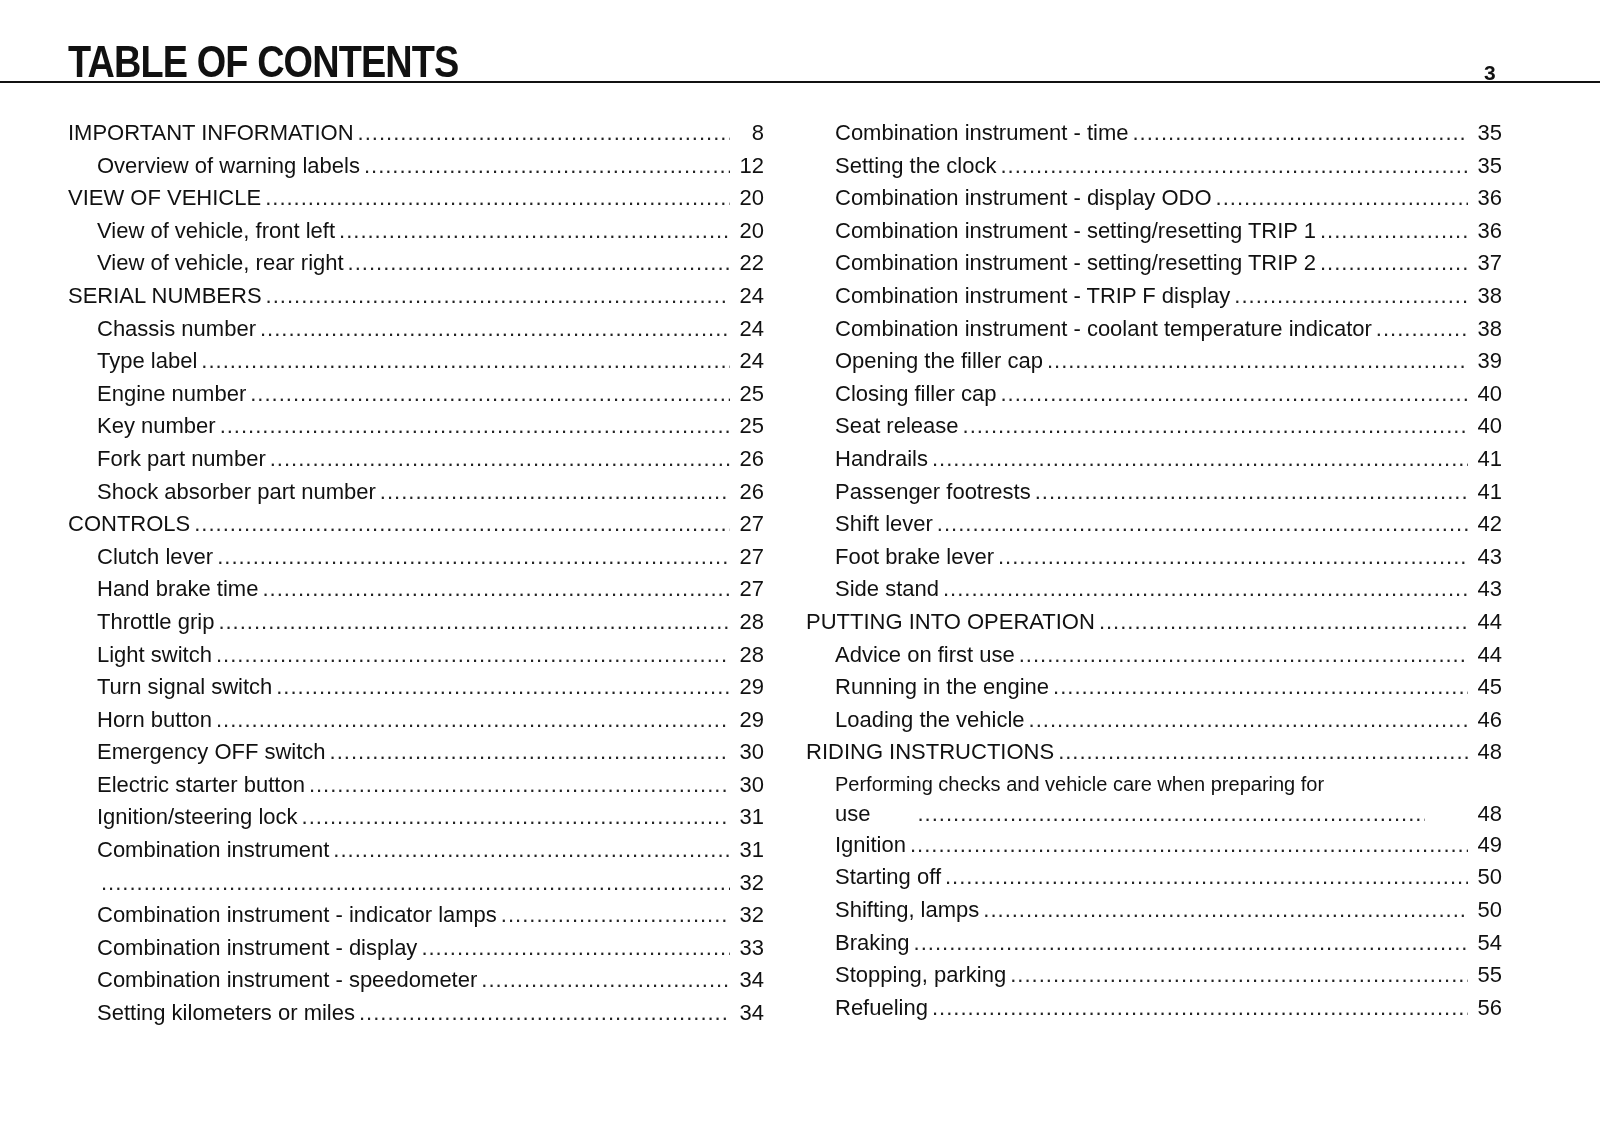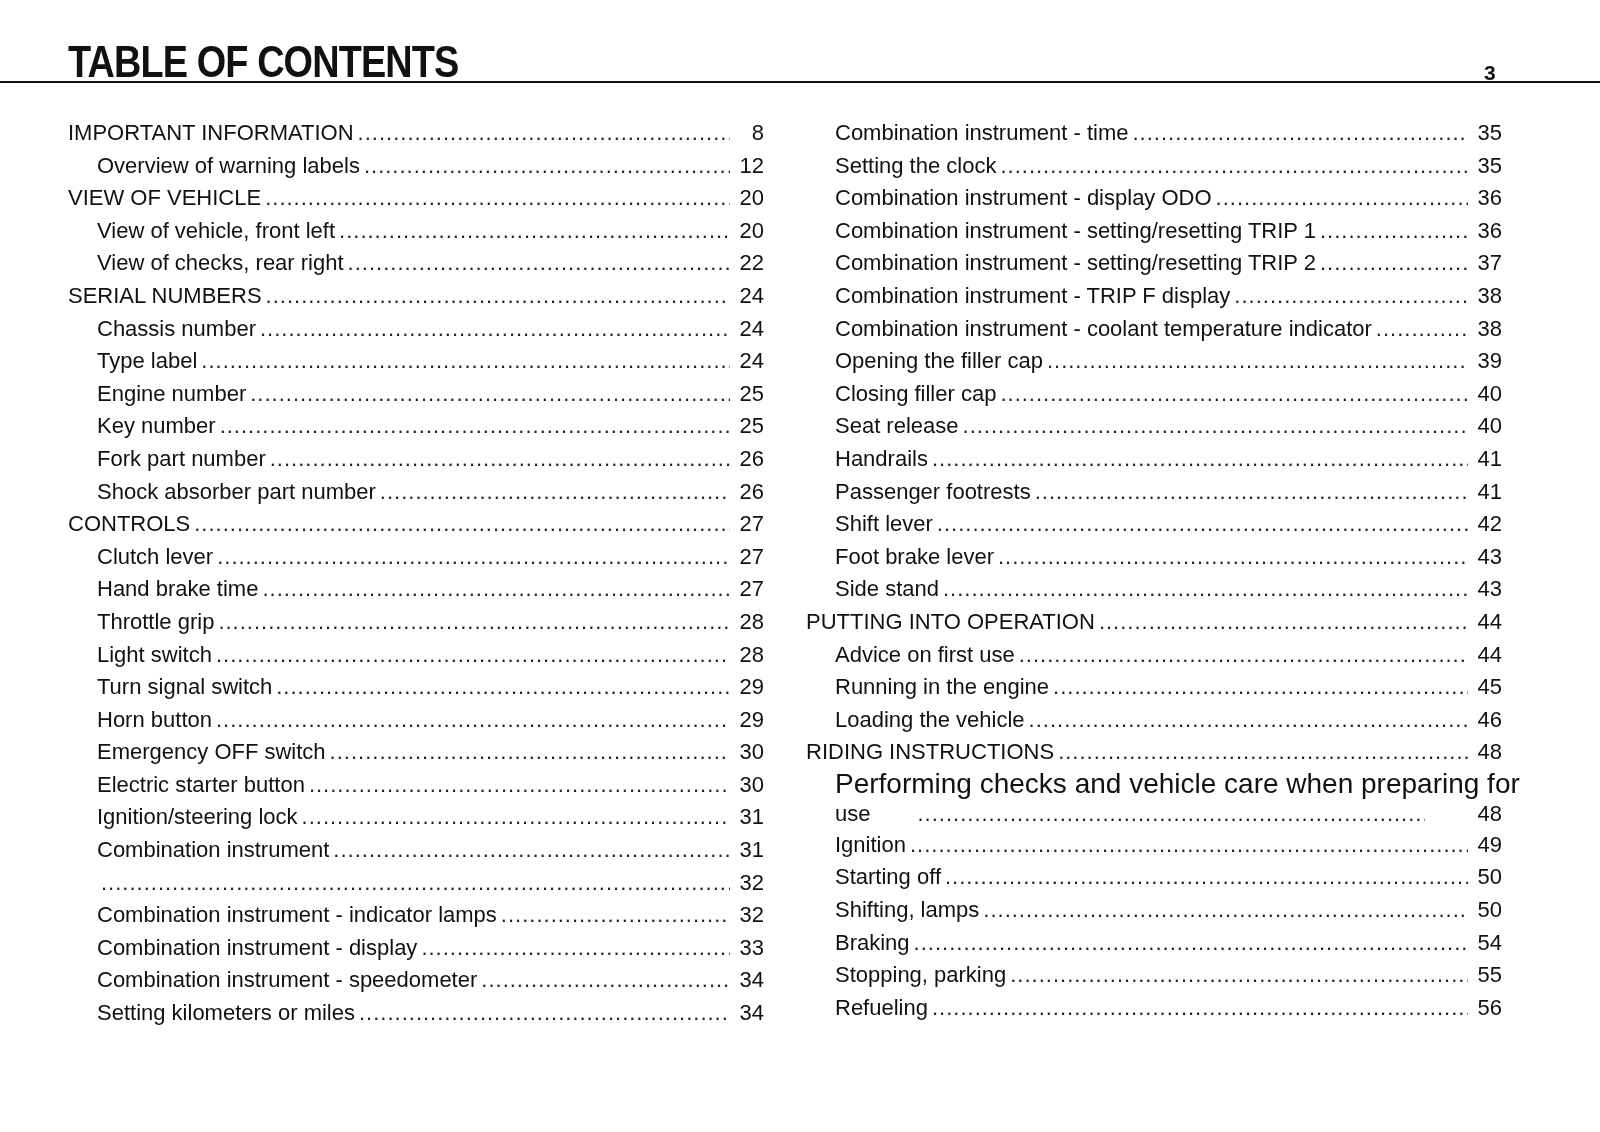--- a/index.html
+++ b/index.html
@@ -31,21 +31,21 @@
   .entry .label { flex: 0 0 auto; }
   .entry .dots {
     flex: 1 1 auto; overflow: hidden; margin: 0 6px 0 4px;
     letter-spacing: 1px; color: #222;
   }
   .entry .dots::before {
     content: "................................................................................................................................................................................................................";
   }
   .entry .page { flex: 0 0 auto; min-width: 28px; text-align: right; }
   .entry-multi .line1 {
-    height: 30px; line-height: 30px; font-size: 28px; padding-left: 29px; white-space: nowrap;
+    height: 30px; line-height: 30px; font-size: 20px; padding-left: 29px; white-space: nowrap;
   }
   .entry-multi .entry { height: 30px; line-height: 30px; gap: 43px; }
 </style>
 </head>
 <body>
 
 <div>
   <div class="header-title">TABLE OF CONTENTS</div>
   <div class="header-rule"></div>
   <div class="page-number">3</div>
@@ -66,21 +66,21 @@
       <span class="label">VIEW OF VEHICLE</span>
       <span class="dots"></span>
       <span class="page">20</span>
     </div>
     <div class="entry sub">
       <span class="label">View of vehicle, front left</span>
       <span class="dots"></span>
       <span class="page">20</span>
     </div>
     <div class="entry sub">
-      <span class="label">View of checks, rear right</span>
+      <span class="label">View of vehicle, rear right</span>
       <span class="dots"></span>
       <span class="page">22</span>
     </div>
     <div class="entry">
       <span class="label">SERIAL NUMBERS</span>
       <span class="dots"></span>
       <span class="page">24</span>
     </div>
     <div class="entry sub">
       <span class="label">Chassis number</span>

